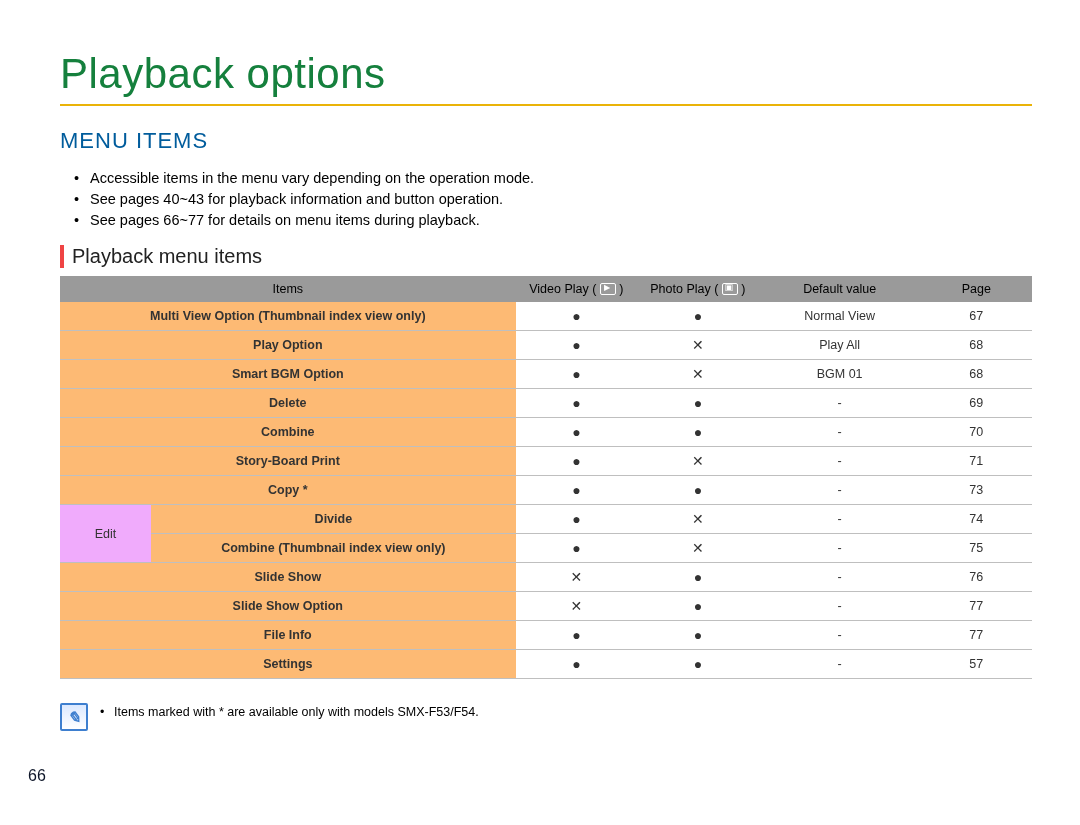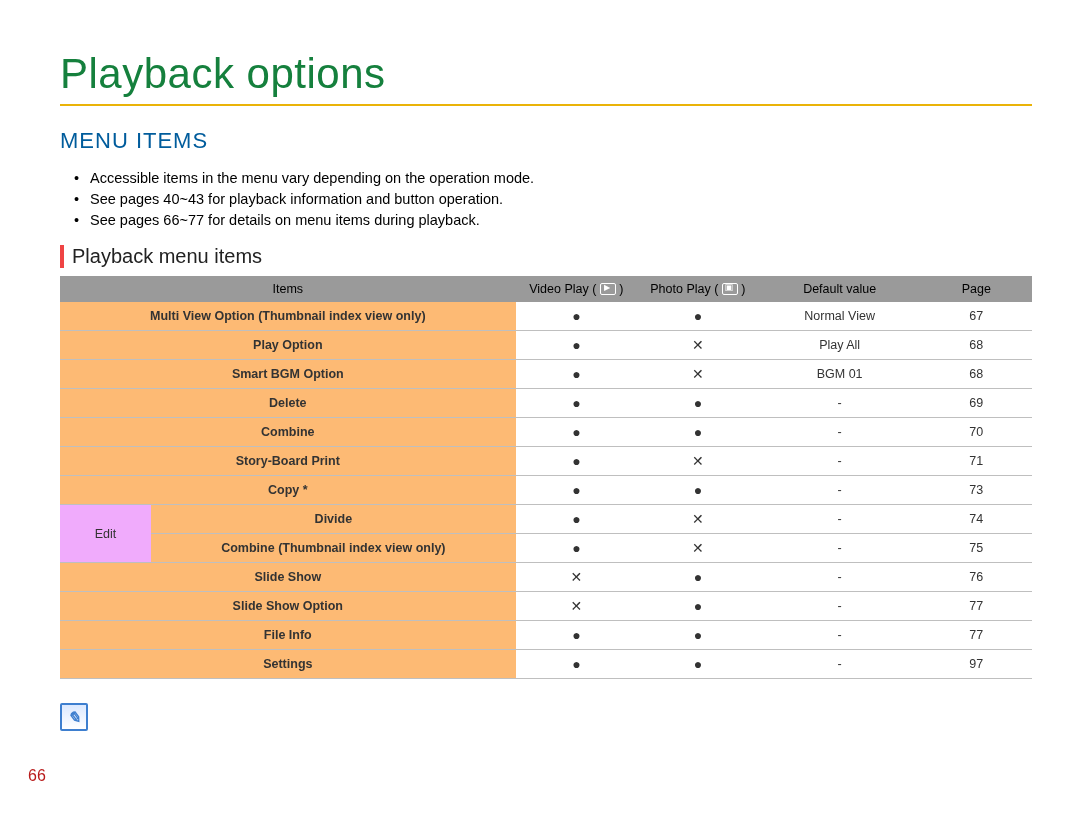--- a/index.html
+++ b/index.html
@@ -106,21 +106,21 @@
     font-size:12.5px;
     line-height:1.5;
   }
   .note-list li { position:relative; padding-left:14px; }
   .note-list li::before { content:"•"; position:absolute; left:0; top:0; }
   .page-number {
     position:absolute;
     left:28px;
     bottom:40px;
     font-size:16px;
-    color:#b91c1c;
+    color:#0f172a;
   }
   .mode-icon {
     display:inline-block;
     width:16px; height:12px;
     border:1px solid #fff;
     border-radius:2px;
     vertical-align:-2px;
     position:relative;
   }
   .mode-icon.video::after{
@@ -260,26 +260,27 @@
           <td class="sym-cell">●</td>
           <td class="sym-cell">●</td>
           <td>-</td>
           <td>77</td>
         </tr>
         <tr>
           <td class="col-items" colspan="2">Settings</td>
           <td class="sym-cell">●</td>
           <td class="sym-cell">●</td>
           <td>-</td>
-          <td>97</td>
+          <td>57</td>
         </tr>
       </tbody>
   </table>
 
   <div class="note-box">
     <div class="note-icon">✎</div>
     <ul class="note-list">
+      <li>Items marked with * are available only with models SMX-F53/F54.</li>
     </ul>
   </div>
 
 </div>
 
 <div class="page-number">66</div>
 
 </body></html>

